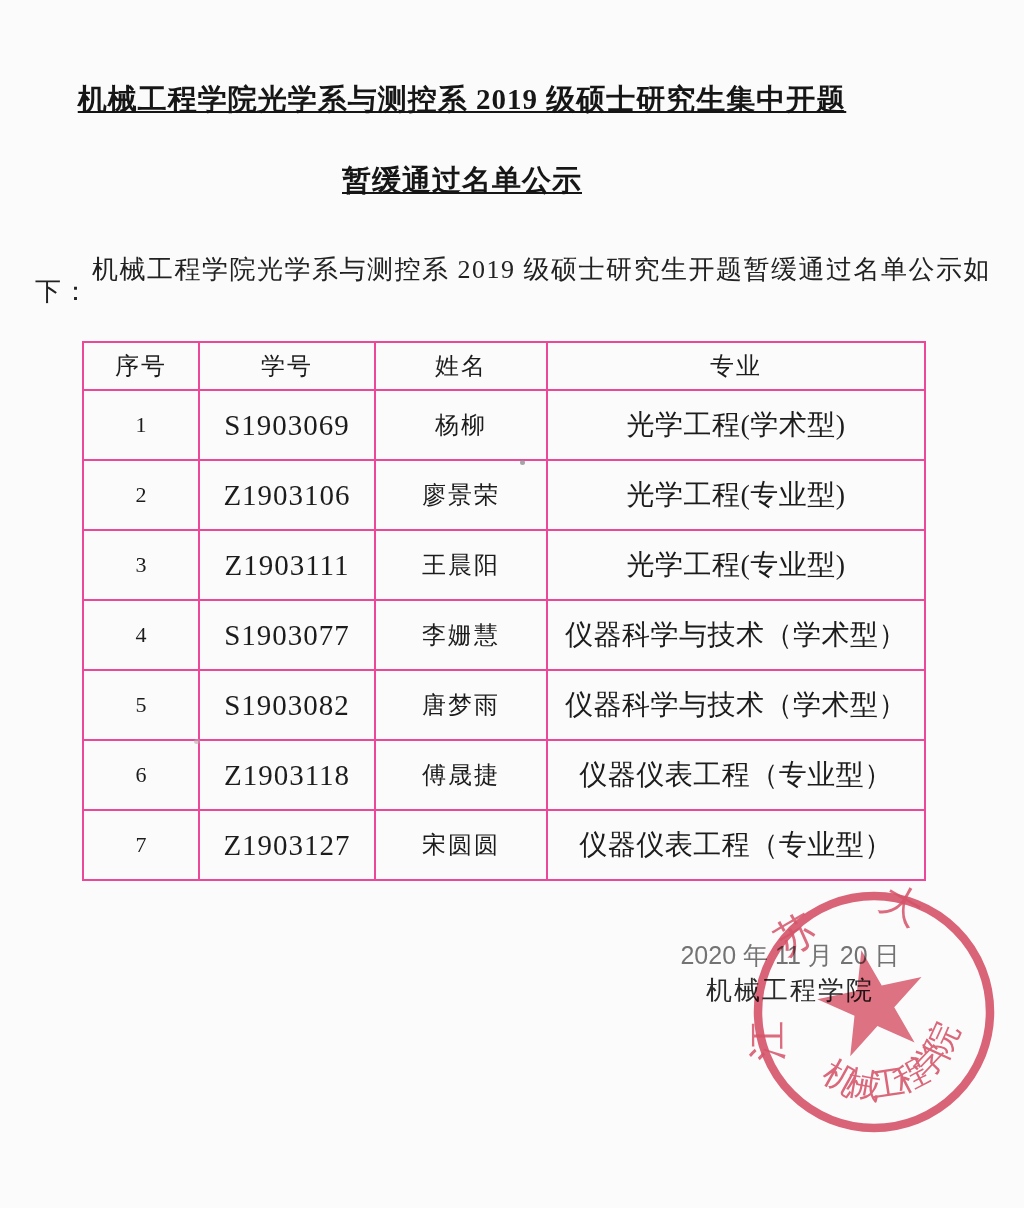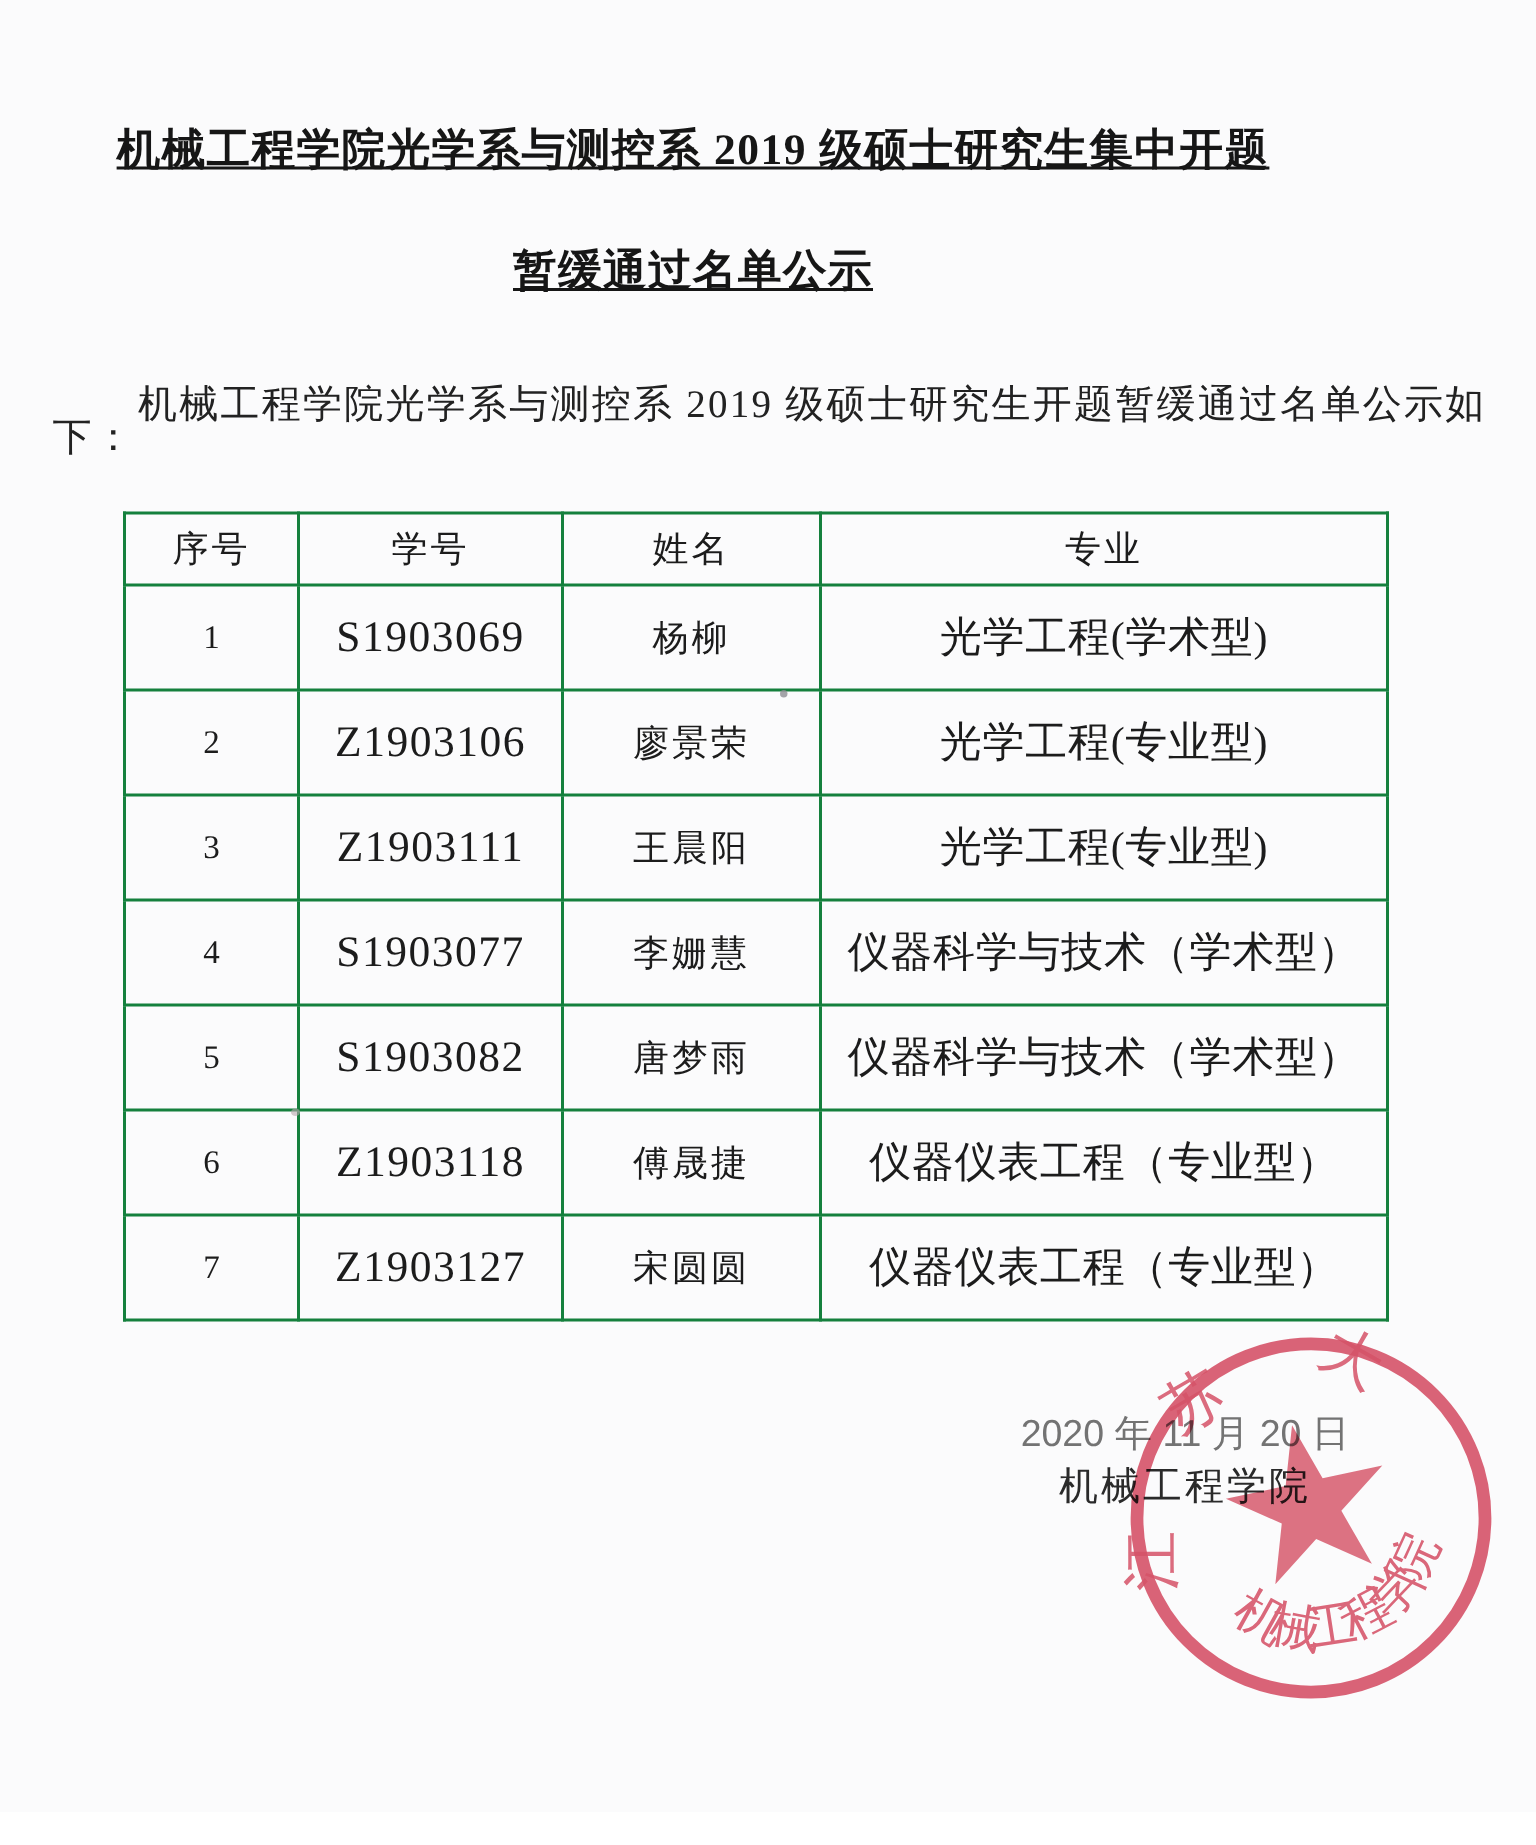--- a/index.html
+++ b/index.html
@@ -28,21 +28,21 @@
   table.roster{
     position:absolute;left:82px;top:341px;
     border-collapse:collapse;table-layout:fixed;
     width:842px;
   }
   table.roster col.c0{width:116px;}
   table.roster col.c1{width:176px;}
   table.roster col.c2{width:172px;}
   table.roster col.c3{width:378px;}
   table.roster th,table.roster td{
-    border:2px solid #15803d;
+    border:2px solid #ec4899;
     text-align:center;vertical-align:middle;
     padding:0;color:#1c1c1c;
   }
   table.roster th{height:46px;font-size:24px;font-weight:normal;letter-spacing:2px;}
   table.roster td{height:68px;}
   td.serial{font-size:22px;}
   td.sid{font-size:29px;letter-spacing:1px;margin-left:32px;}
   td.pname{font-size:24px;letter-spacing:2px;}
   td.major{font-size:28px;letter-spacing:0.5px;}
   .signoff-date{

